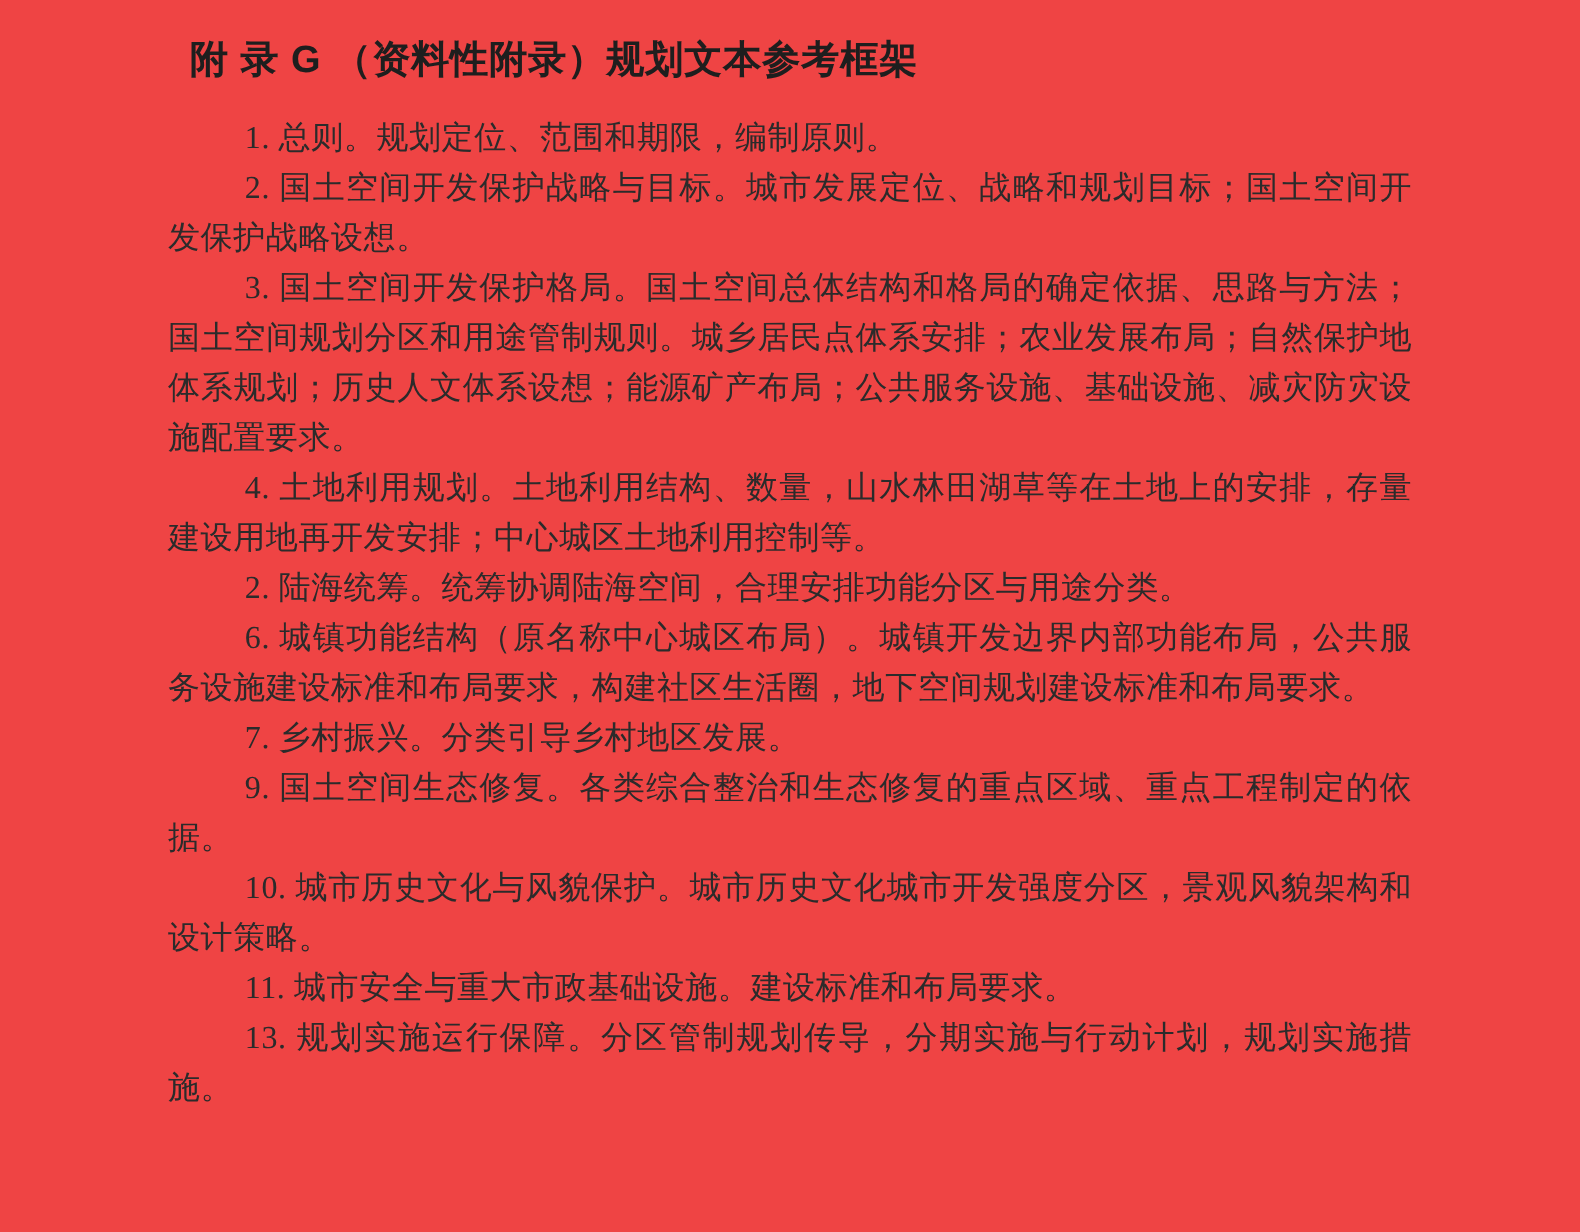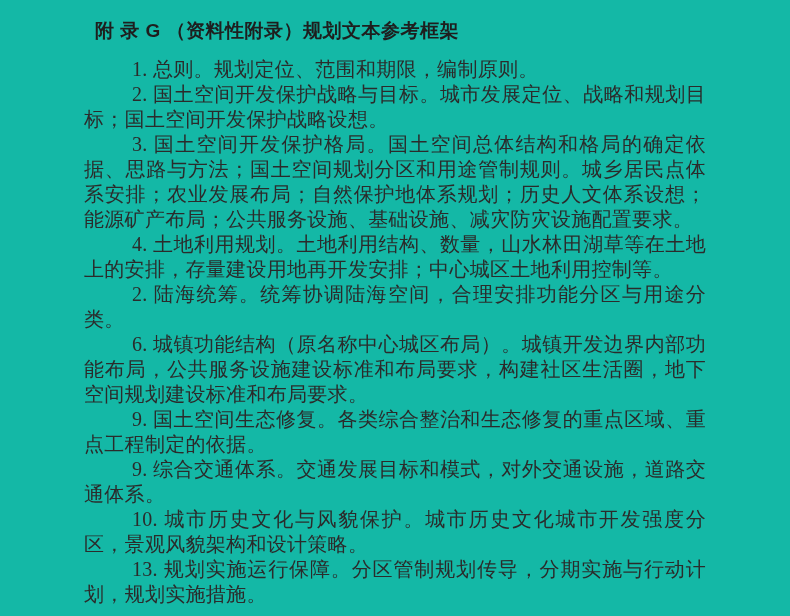--- a/index.html
+++ b/index.html
@@ -12,52 +12,53 @@
     overflow: hidden;
     background: #fdfdfd;
     font-family: "Liberation Serif", "DejaVu Serif", serif;
     color: #2b2b2b;
   }
   .page {
     box-sizing: border-box;
     width: 790px;
     height: 616px;
     padding: 18px 84px 0 84px;
-    background: #14b8a6;
+    background: #ef4444;
   }
   .doc-title {
     font-family: "Liberation Sans", "DejaVu Sans", sans-serif;
     font-weight: bold;
     font-size: 19px;
     line-height: 26px;
     color: #1e1e1e;
     margin: 0 0 13px 11px;
     letter-spacing: 0.5px;
     white-space: nowrap;
   }
   .doc-body p {
     margin: 0;
-    font-size: 20px;
+    font-size: 16px;
     line-height: 25px;
     text-indent: 2.4em;
     text-align: justify;
     letter-spacing: 0.3px;
     color: #2b2b2b;
   }
 </style>
 </head>
 <body>
 
 <div class="page">
   <h1 class="doc-title">附 录 G （资料性附录）规划文本参考框架</h1>
   <div class="doc-body">
     <p>1. 总则。规划定位、范围和期限，编制原则。</p>
     <p>2. 国土空间开发保护战略与目标。城市发展定位、战略和规划目标；国土空间开发保护战略设想。</p>
     <p>3. 国土空间开发保护格局。国土空间总体结构和格局的确定依据、思路与方法；国土空间规划分区和用途管制规则。城乡居民点体系安排；农业发展布局；自然保护地体系规划；历史人文体系设想；能源矿产布局；公共服务设施、基础设施、减灾防灾设施配置要求。</p>
     <p>4. 土地利用规划。土地利用结构、数量，山水林田湖草等在土地上的安排，存量建设用地再开发安排；中心城区土地利用控制等。</p>
     <p>2. 陆海统筹。统筹协调陆海空间，合理安排功能分区与用途分类。</p>
     <p>6. 城镇功能结构（原名称中心城区布局）。城镇开发边界内部功能布局，公共服务设施建设标准和布局要求，构建社区生活圈，地下空间规划建设标准和布局要求。</p>
+    <p>7. 乡村振兴。分类引导乡村地区发展。</p>
     <p>9. 国土空间生态修复。各类综合整治和生态修复的重点区域、重点工程制定的依据。</p>
-    <p>9. 综合交通体系。交通发展目标和模式，对外交通设施，道路交通体系。</p>
     <p>10. 城市历史文化与风貌保护。城市历史文化城市开发强度分区，景观风貌架构和设计策略。</p>
+    <p>11. 城市安全与重大市政基础设施。建设标准和布局要求。</p>
     <p>13. 规划实施运行保障。分区管制规划传导，分期实施与行动计划，规划实施措施。</p>
   </div>
 </div>
 
 </body></html>

